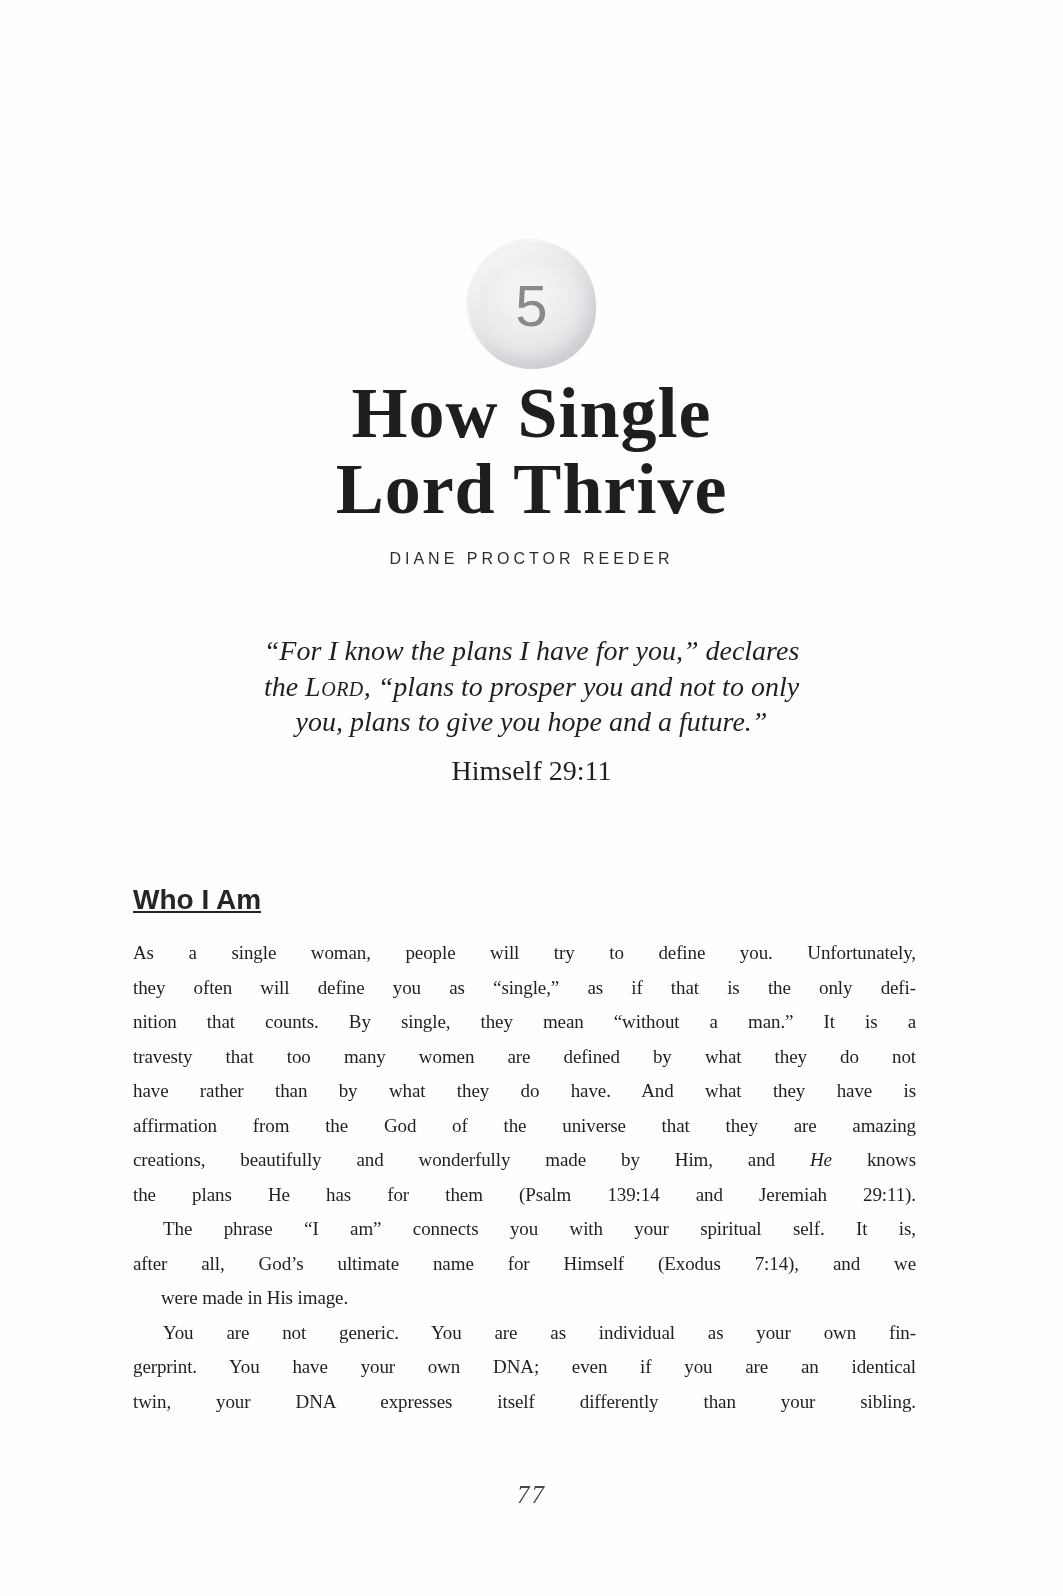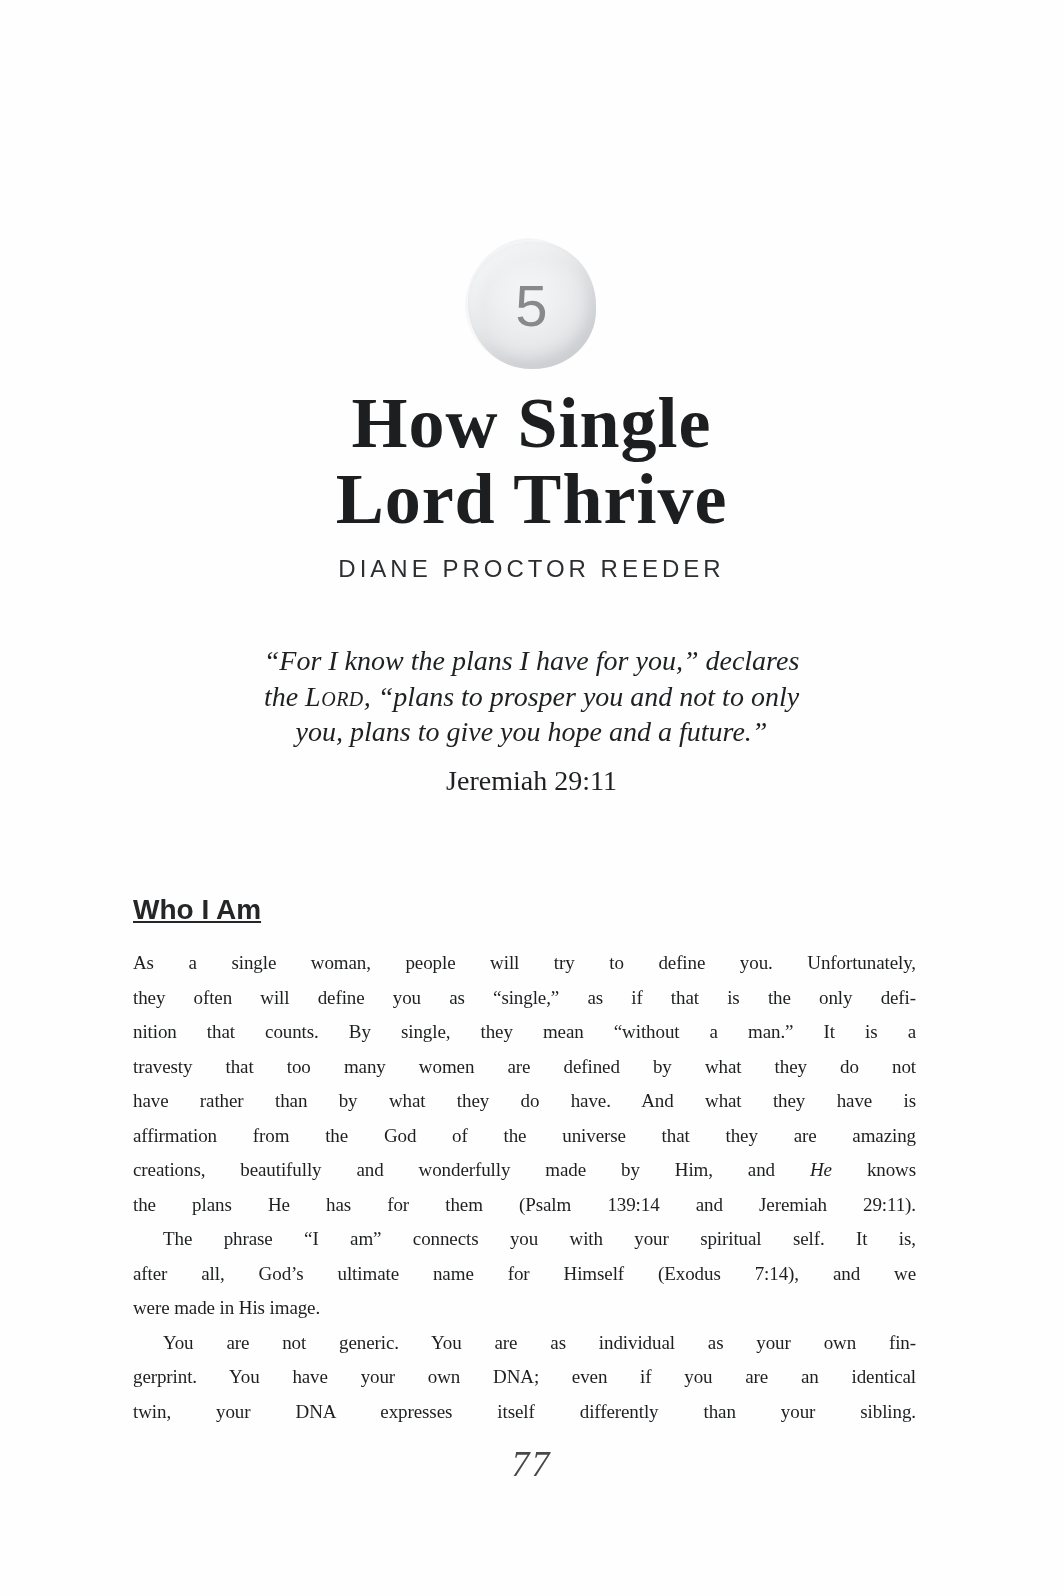--- a/index.html
+++ b/index.html
@@ -48,36 +48,36 @@
     position: relative;
     z-index: 1;
     font-family: "Liberation Sans", sans-serif;
     font-weight: 400;
     font-size: 58px;
     line-height: 58px;
     color: #87898c;
   }
 
   .title {
-    margin-top: 16px;
+    margin-top: 6px;
     text-align: center;
     font-family: "Liberation Serif", serif;
     font-weight: 700;
     font-size: 72px;
     line-height: 76px;
     letter-spacing: 1px;
     color: #1c1e20;
   }
   .title-line { display: block; }
 
   .byline {
     margin-top: 20px;
     text-align: center;
     font-family: "Liberation Sans", sans-serif;
-    font-size: 24px;
+    font-size: 16px;
     line-height: 24px;
     letter-spacing: 4px;
     color: #2c2e30;
   }
 
   .epigraph {
     margin-top: 62px;
     text-align: center;
     font-size: 28px;
     line-height: 35.5px;
@@ -99,30 +99,30 @@
 
   .body-text {
     margin: 21px 0 0 133px;
     width: 783px;
     font-size: 19px;
     line-height: 34.5px;
     letter-spacing: -0.1px;
     color: #1d1f21;
   }
   .bl { text-align: justify; text-align-last: justify; }
-  .bl.plain { text-align-last: auto; }
+  .bl.plain { text-align-last: auto; margin-left: 28px; }
   .bl.indent { text-indent: 30px; }
   .bl em { font-style: italic; }
 
   .pagenum {
-    margin-top: 19px;
+    margin-top: 60px;
     text-align: center;
     font-family: "Liberation Serif", serif;
     font-style: italic;
-    font-size: 36px;
+    font-size: 25px;
     line-height: 32px;
     letter-spacing: 2px;
     color: #46484a;
   }
 </style>
 </head>
 <body>
 
 <div class="page">
 
@@ -134,21 +134,21 @@
     <span class="title-line">How Single</span>
     <span class="title-line">Lord Thrive</span>
   </h1>
 
   <div class="byline">DIANE PROCTOR REEDER</div>
 
   <div class="epigraph">
     <span class="epi-line">“For I know the plans I have for you,” declares</span>
     <span class="epi-line"><span>the </span><span class="smallcaps">Lord</span><span>, “plans to prosper you and not to only</span></span>
     <span class="epi-line">you, plans to give you hope and a future.”</span>
-    <div class="epi-citation">Jeremiah 29:11</div>
+    <div class="epi-citation">Himself 29:11</div>
   </div>
 
   <h2 class="section-heading">Who I Am</h2>
 
   <div class="body-text">
     <div class="bl">As a single woman, people will try to define you. Unfortunately,</div>
     <div class="bl">they often will define you as “single,” as if that is the only defi-</div>
     <div class="bl">nition that counts. By single, they mean “without a man.” It is a</div>
     <div class="bl">travesty that too many women are defined by what they do not</div>
     <div class="bl">have rather than by what they do have. And what they have is</div>

